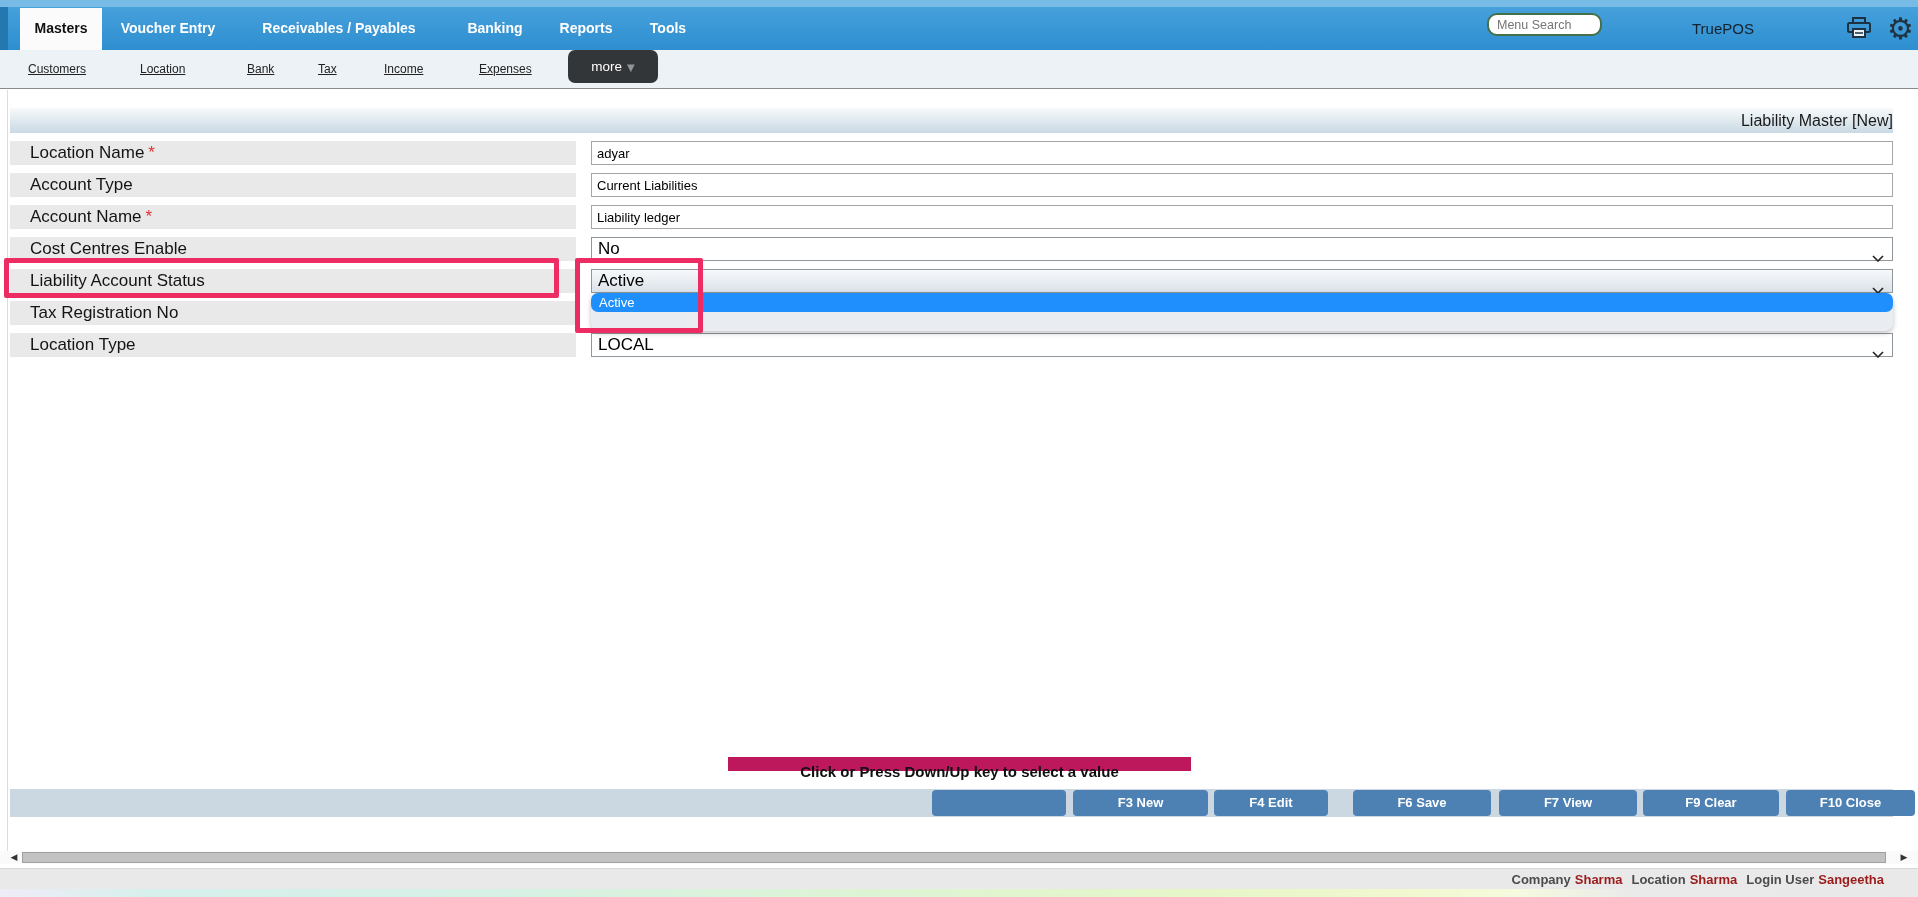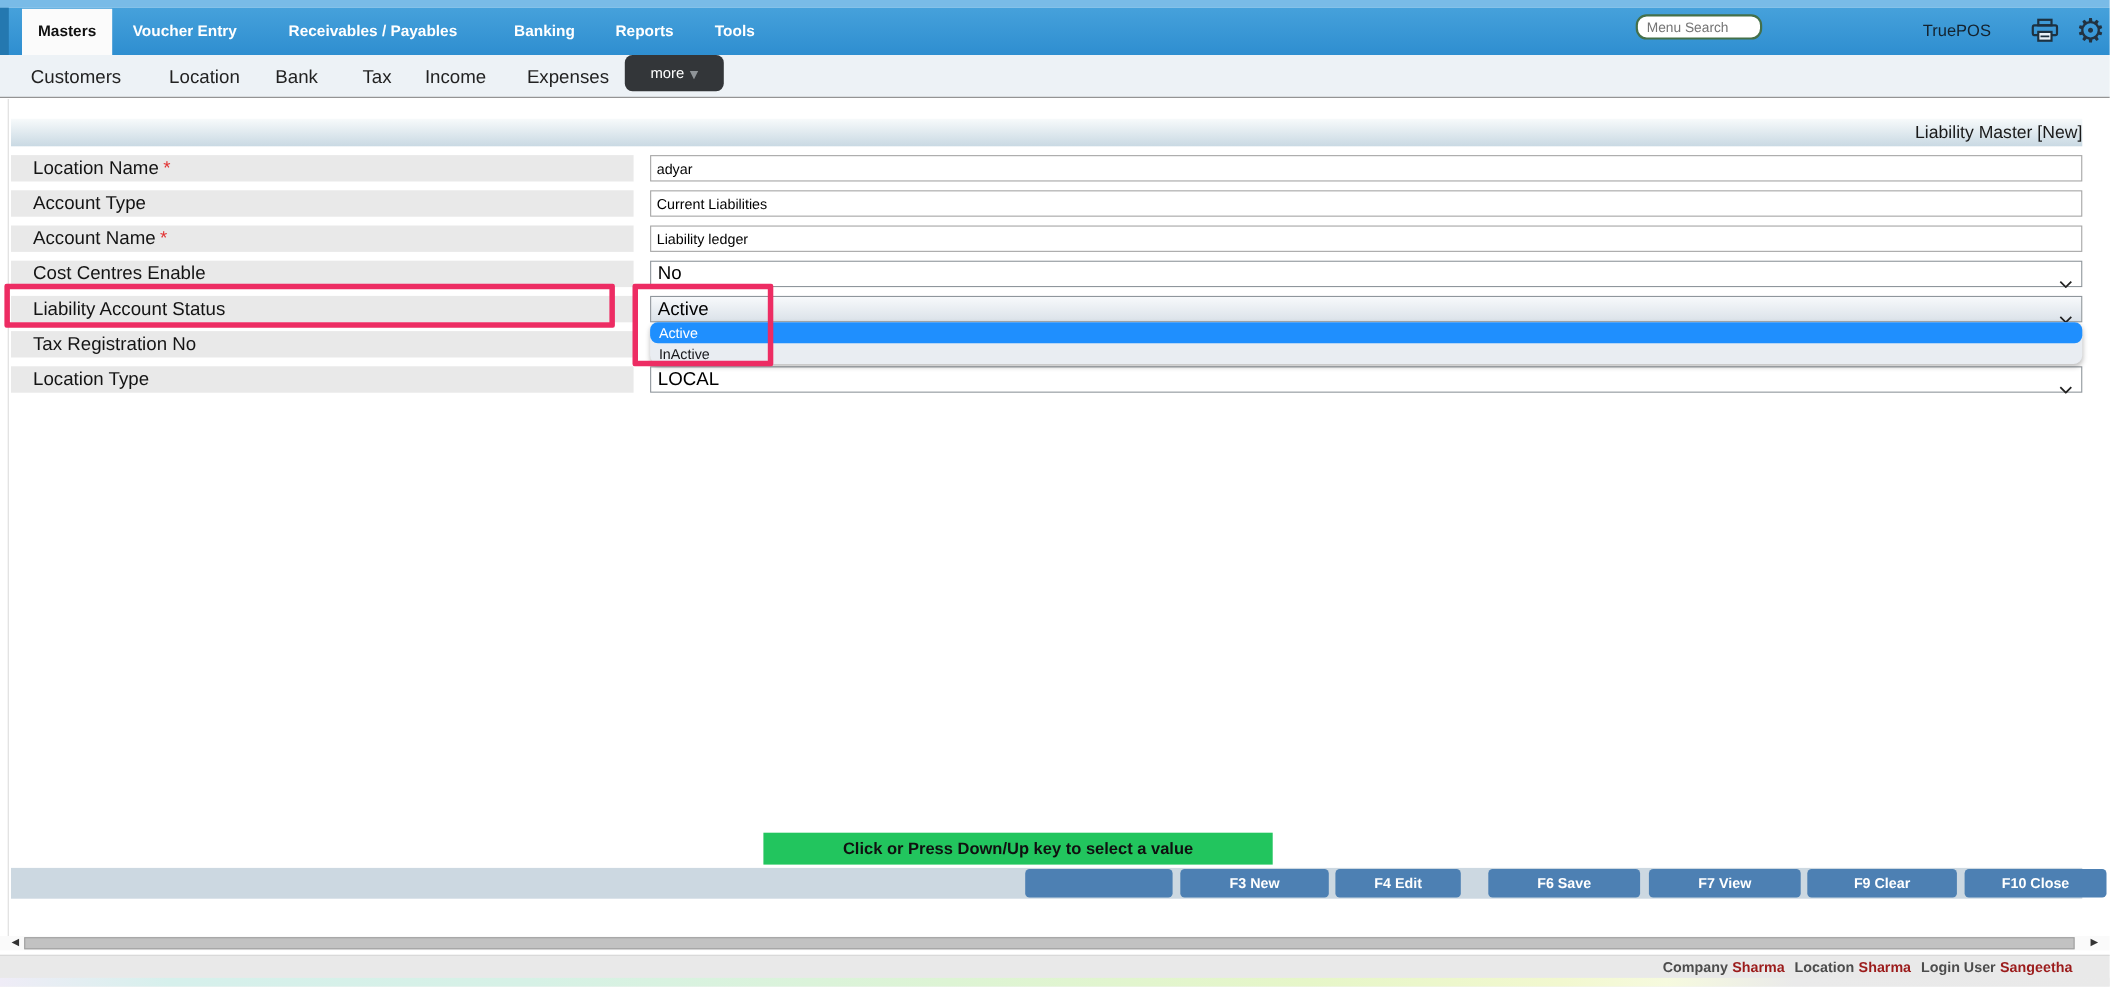--- a/index.html
+++ b/index.html
@@ -11,26 +11,26 @@
   
   .topstrip{left:0;top:0;width:1918px;height:7px;background:#79bbe7;}
   .topnav{left:0;top:7px;width:1918px;height:43px;background:linear-gradient(#46a1db,#2e8ed0);}
   .navedge{left:0;top:7px;width:8px;height:43px;background:#2478b0;}
   .tab{top:7px;height:43px;line-height:43px;text-align:center;color:#fff;
        font-size:14px;font-weight:bold;cursor:pointer;}
   .tab.active{top:8px;height:42px;line-height:40px;background:#fbfbfb;color:#111;}
   .menusearch{left:1487px;top:13px;width:115px;height:23px;border:2px solid #44704a;
        border-radius:10px;background:#fff;font-size:12.5px;color:#666;padding:0 8px;
        font-family:"Liberation Sans",sans-serif;outline:none;}
-  .brand{left:1748px;top:7px;height:43px;line-height:43px;font-size:15px;color:#14222e;}
+  .brand{left:1692px;top:7px;height:43px;line-height:43px;font-size:15px;color:#14222e;}
   .gear{left:1887px;top:7px;height:43px;line-height:43px;font-size:30px;color:#223240;
        font-family:"DejaVu Sans",sans-serif;cursor:pointer;}
   
   .subnav{left:0;top:50px;width:1918px;height:39px;background:#edf2f6;border-bottom:1px solid #8a8a8a;}
-  .subitem{top:50px;height:39px;line-height:39px;text-align:right;font-size:17px;color:#222;cursor:pointer;}
+  .subitem{top:50px;height:39px;line-height:39px;text-align:left;font-size:12px;color:#222;cursor:pointer;text-decoration:underline;}
   .morebtn{left:568px;top:50px;width:90px;height:33px;border-radius:7px;background:#333639;
        color:#fff;font-size:13.5px;line-height:33px;text-align:center;cursor:pointer;}
   .morecaret{color:#8f9498;font-size:10px;margin-left:5px;font-family:"DejaVu Sans",sans-serif;}
   .leftline{left:7px;top:90px;width:1px;height:761px;background:#dcdcdc;}
   
   .titlebar{left:10px;top:108px;width:1883px;height:25px;line-height:25px;text-align:right;
        background:linear-gradient(#f7fafb,#c9d9e3);font-size:16px;color:#1a1a1a;}
   
   .flabel{left:10px;width:566px;height:24px;background:#e9e9e9;font-size:17px;color:#141414;
        line-height:24px;padding-left:20px;}
@@ -45,21 +45,21 @@
   
   .ddpanel{left:591px;top:293px;width:1302px;height:38px;background:#e9edf2;border-radius:8px;
        box-shadow:0 2px 5px rgba(0,0,0,0.25);}
   .ddopt{position:absolute;left:0;width:100%;height:19px;line-height:19px;font-size:13px;
        padding-left:8px;box-sizing:border-box;cursor:pointer;}
   .ddopt.sel{top:0;background:#1f8ffe;color:#fff;border-radius:7px;}
   .ddopt.plain{top:19px;color:#16161a;}
   
   .annot{border:5px solid #ed2c63;background:transparent;border-radius:2px;pointer-events:none;}
   
-  .tooltip{left:694px;top:757px;width:463px;height:29px;background:#22c55e;color:#101010;
+  .tooltip{left:728px;top:757px;width:463px;height:14px;background:#be185d;color:#101010;
        font-size:15px;font-weight:bold;line-height:29px;text-align:center;}
   
   .btnbar{left:10px;top:789px;width:1883px;height:28px;background:#ccd8e1;}
   .fbtn{top:790px;height:26px;border-radius:4px;background:#4d80b3;color:#fff;font-weight:bold;
        font-size:13px;line-height:26px;text-align:center;cursor:pointer;}
   
   .sbtrack{left:0;top:851px;width:1918px;height:13px;background:#fafafa;}
   .sbthumb{left:22px;top:852px;width:1864px;height:11px;background:#c2c2c2;border:1px solid #a0a0a0;cursor:pointer;}
   .sbarrow{top:851px;width:16px;height:13px;line-height:13px;font-size:9px;color:#333;
        text-align:center;font-family:"DejaVu Sans",sans-serif;cursor:pointer;}
@@ -134,21 +134,20 @@
 </div>
 <div class="abs vfield vselect" style="top:333px;">
   <span>LOCAL</span>
   <span class="chev"><svg width="12" height="7" viewBox="0 0 12 7">
         <polyline points="1,1 6,6 11,1" fill="none" stroke="#222" stroke-width="1.6"></polyline>
       </svg></span>
 </div>
 
 <div class="abs ddpanel">
   <div class="ddopt sel">Active</div>
-  <div class="ddopt plain">InActive</div>
 </div>
 
 <div class="abs annot" style="left:4px;top:258px;width:555px;height:40px;"></div>
 <div class="abs annot" style="left:575px;top:258px;width:128px;height:75px;"></div>
 
 <div class="abs tooltip">Click or Press Down/Up key to select a value</div>
 
 <div class="abs btnbar"></div>
 <div class="abs fbtn" style="left:932px;width:134px;"></div>
 <div class="abs fbtn" style="left:1073px;width:135px;">F3 New</div>

